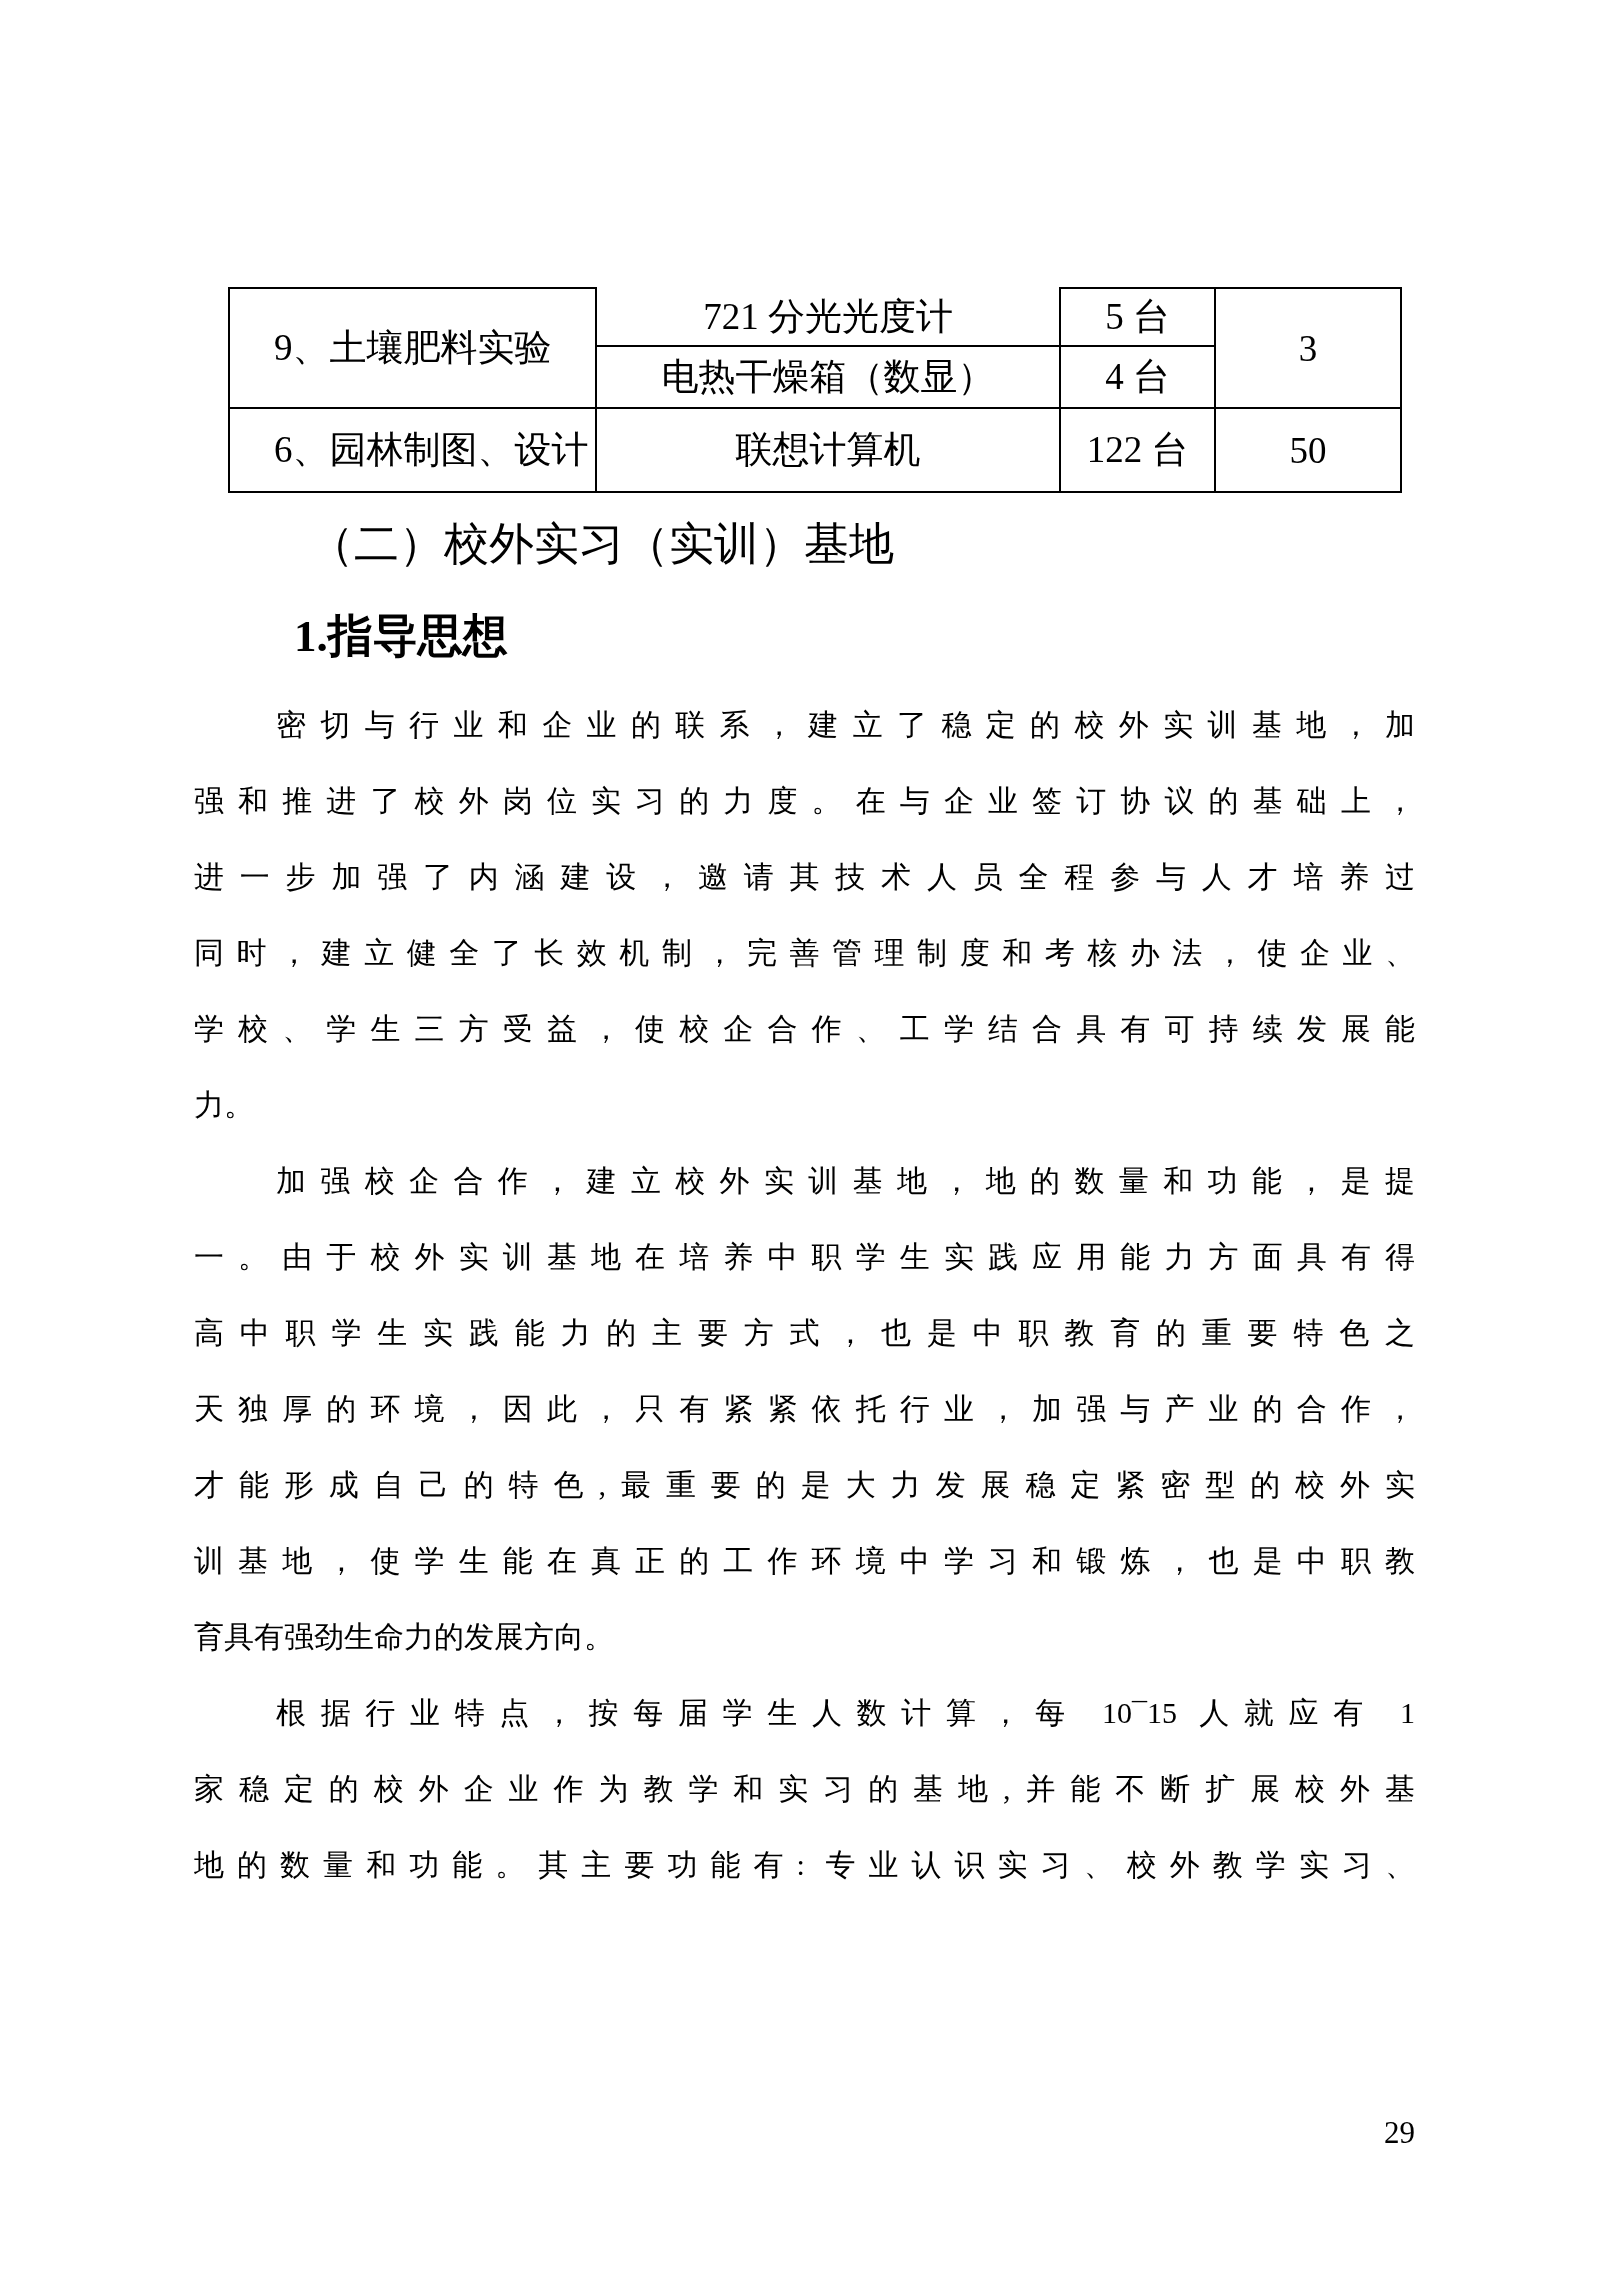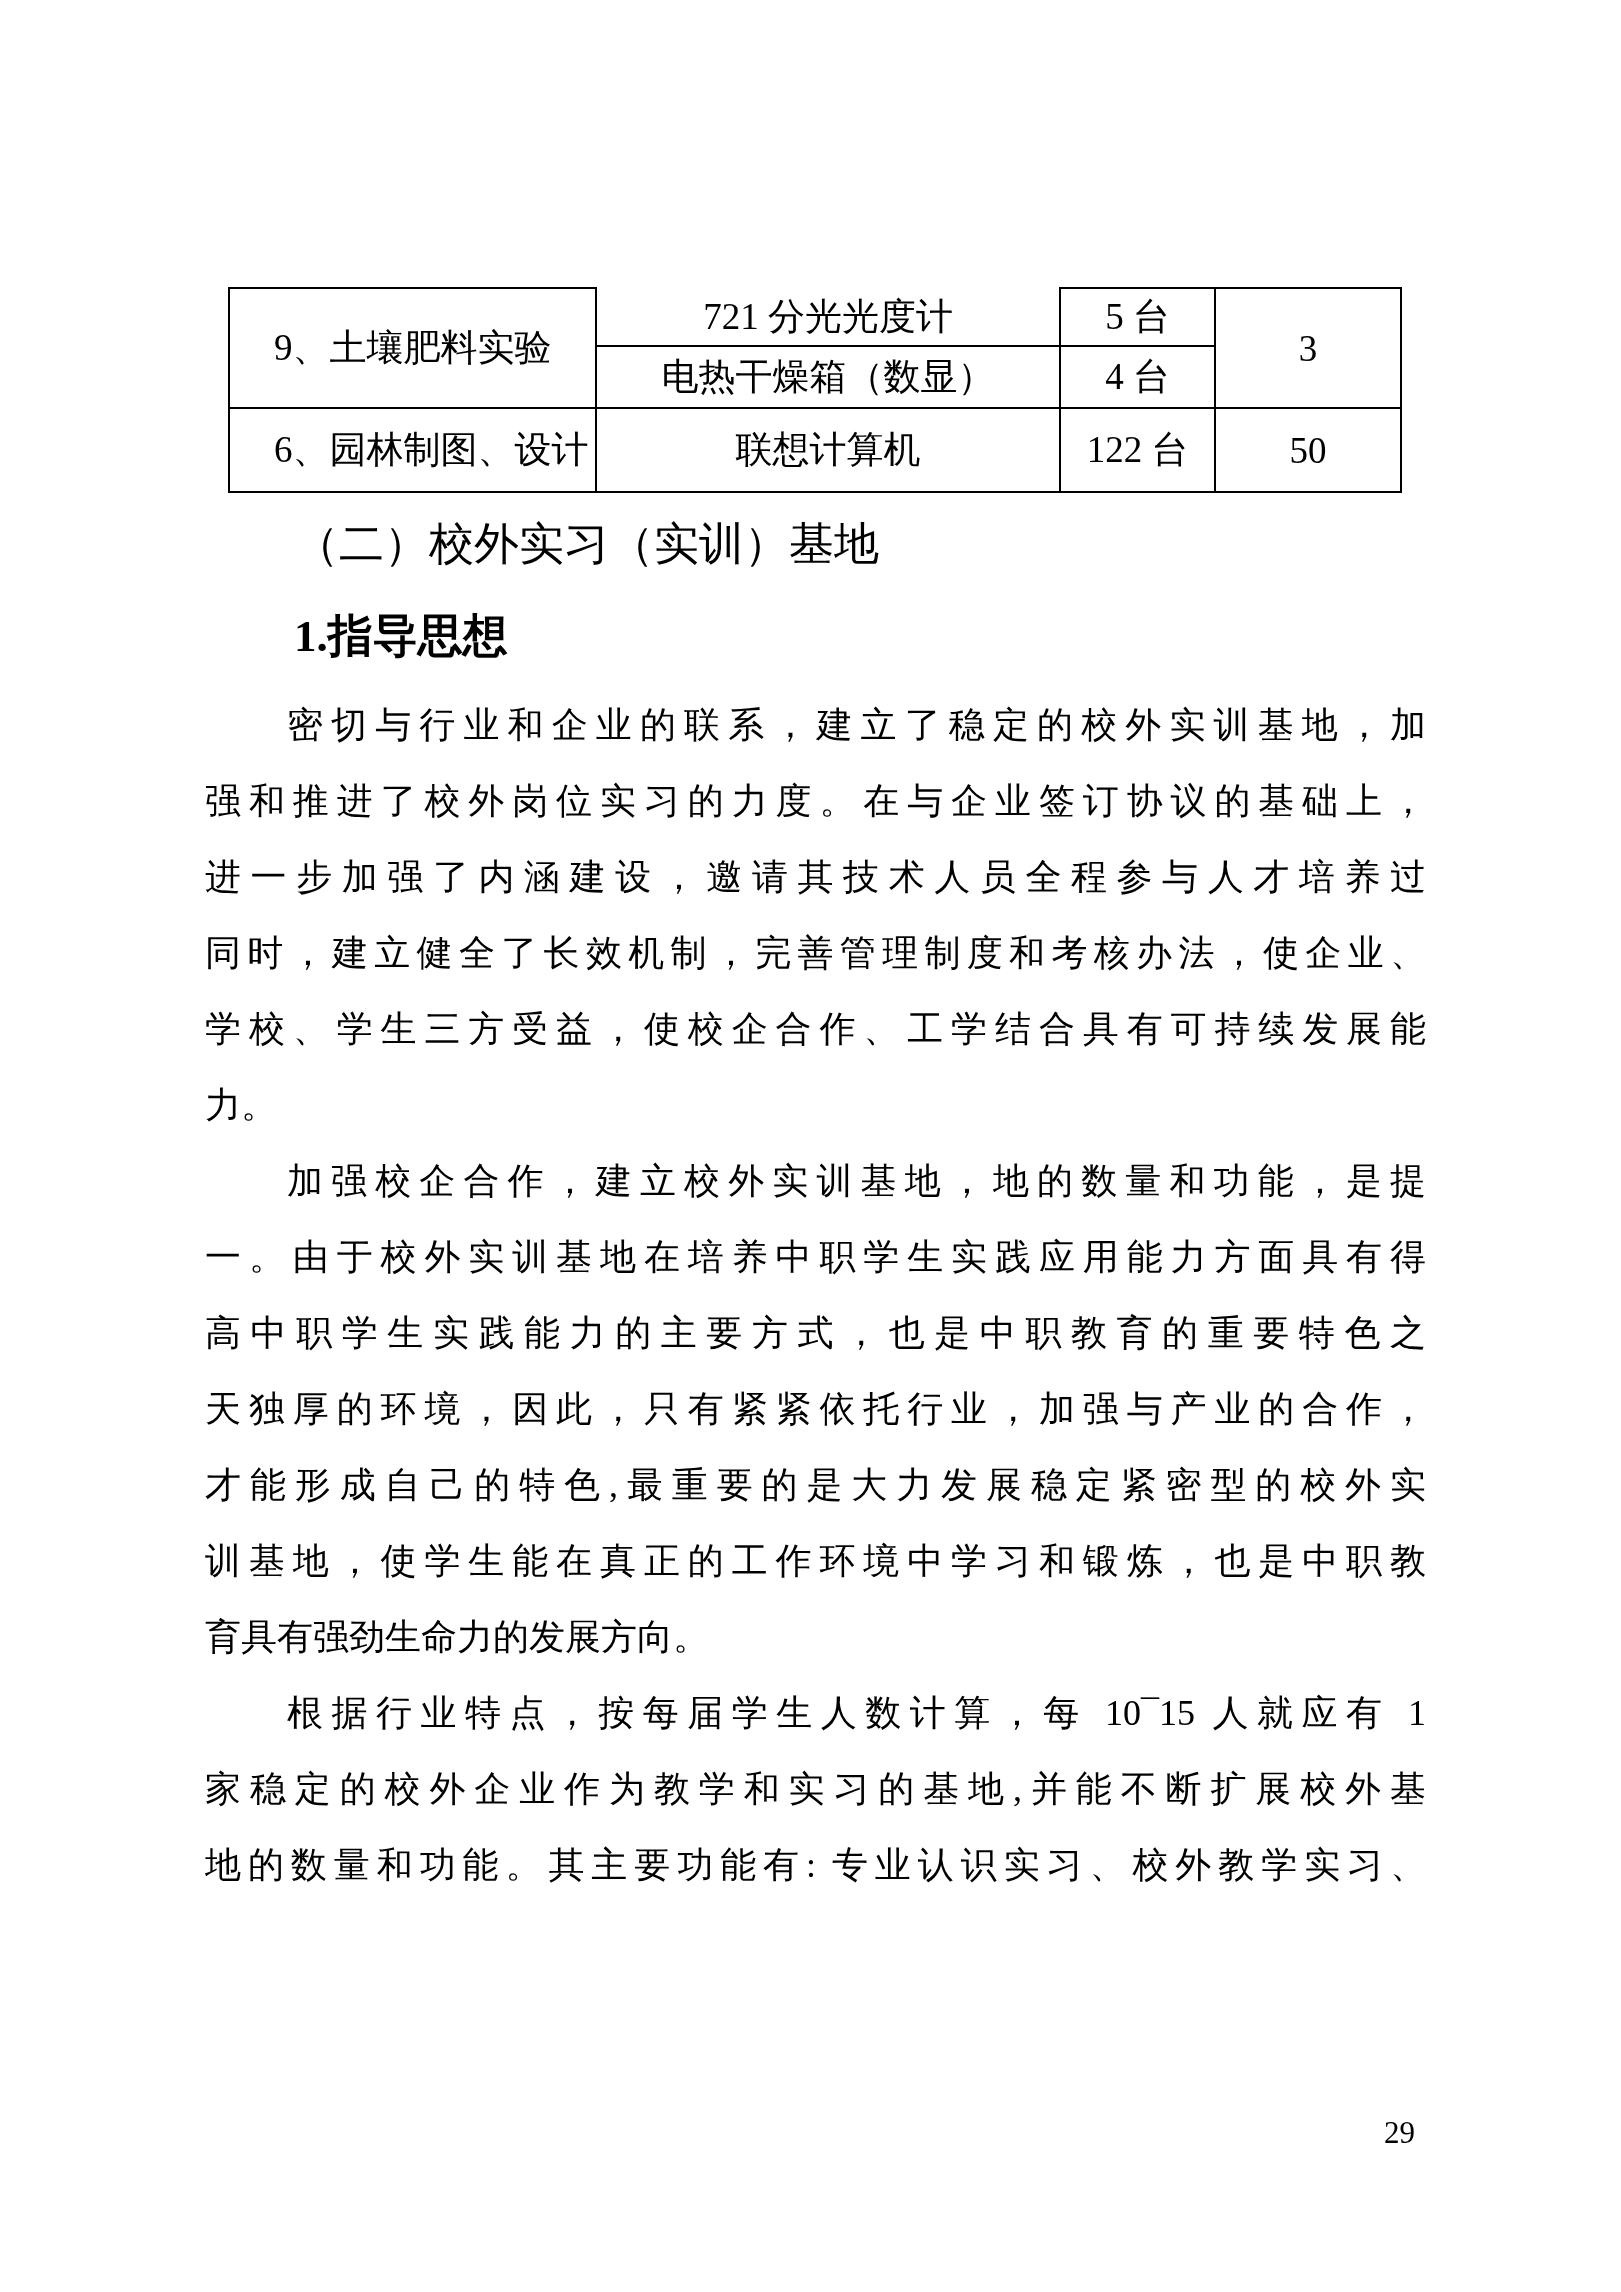--- a/index.html
+++ b/index.html
@@ -42,44 +42,44 @@
   .col-eq   { width: 464px; }
   .col-qty  { width: 155px; }
   .col-tot  { width: 186px; }
   tr.r-sub1 { height: 58px; }
   tr.r-sub2 { height: 62px; }
   tr.r-last { height: 84px; }
 
   
   .section-heading {
     position: absolute;
-    left: 294px;
+    left: 309px;
     top: 514px;
     font-size: 45px;
     line-height: 61px;
     font-weight: normal;
     white-space: nowrap;
   }
   .subsection-heading {
     position: absolute;
     left: 294px;
     top: 606px;
     font-size: 45px;
     line-height: 61px;
     font-weight: bold;
     white-space: nowrap;
   }
 
   
   .body-text {
     position: absolute;
-    left: 205px;
+    left: 194px;
     top: 687px;
     width: 1221px;
-    font-size: 36px;
+    font-size: 30px;
   }
   .pline {
     height: 76px;
     line-height: 76px;
     text-align: justify;
     text-align-last: justify;
     text-justify: inter-character;
     overflow: hidden;
     white-space: nowrap;
   }

